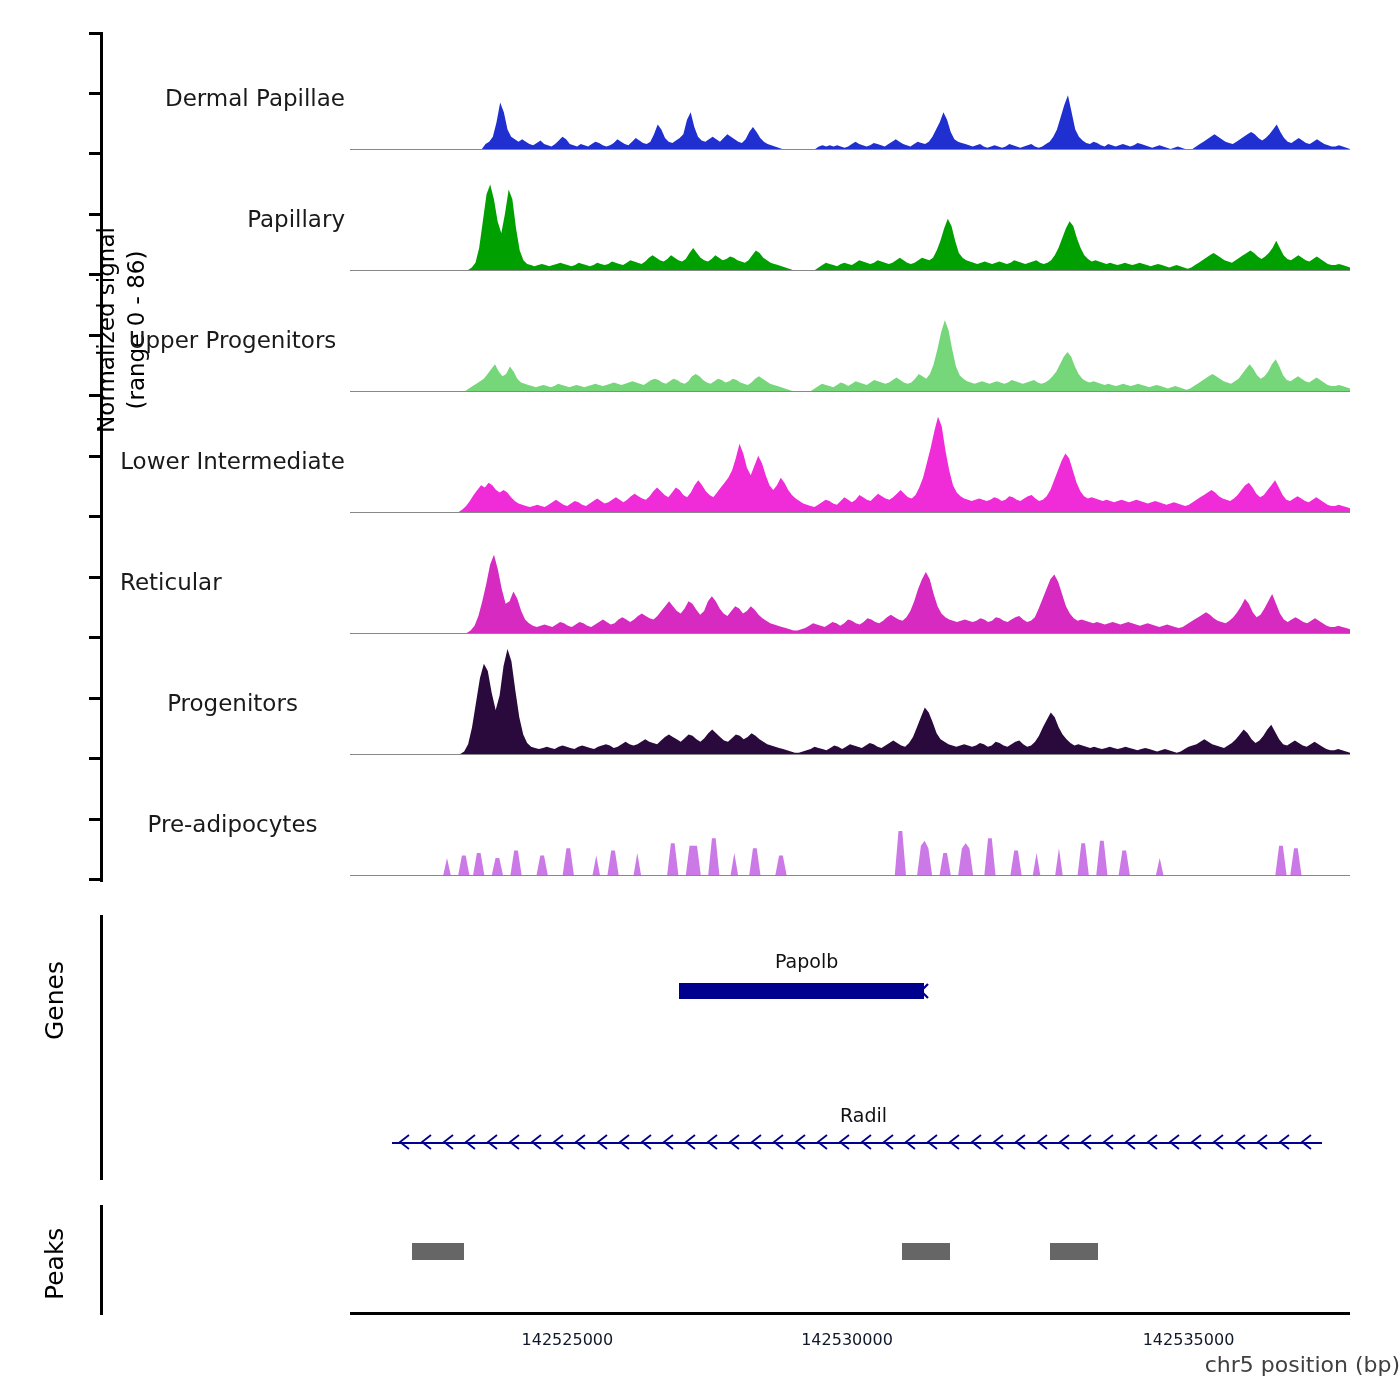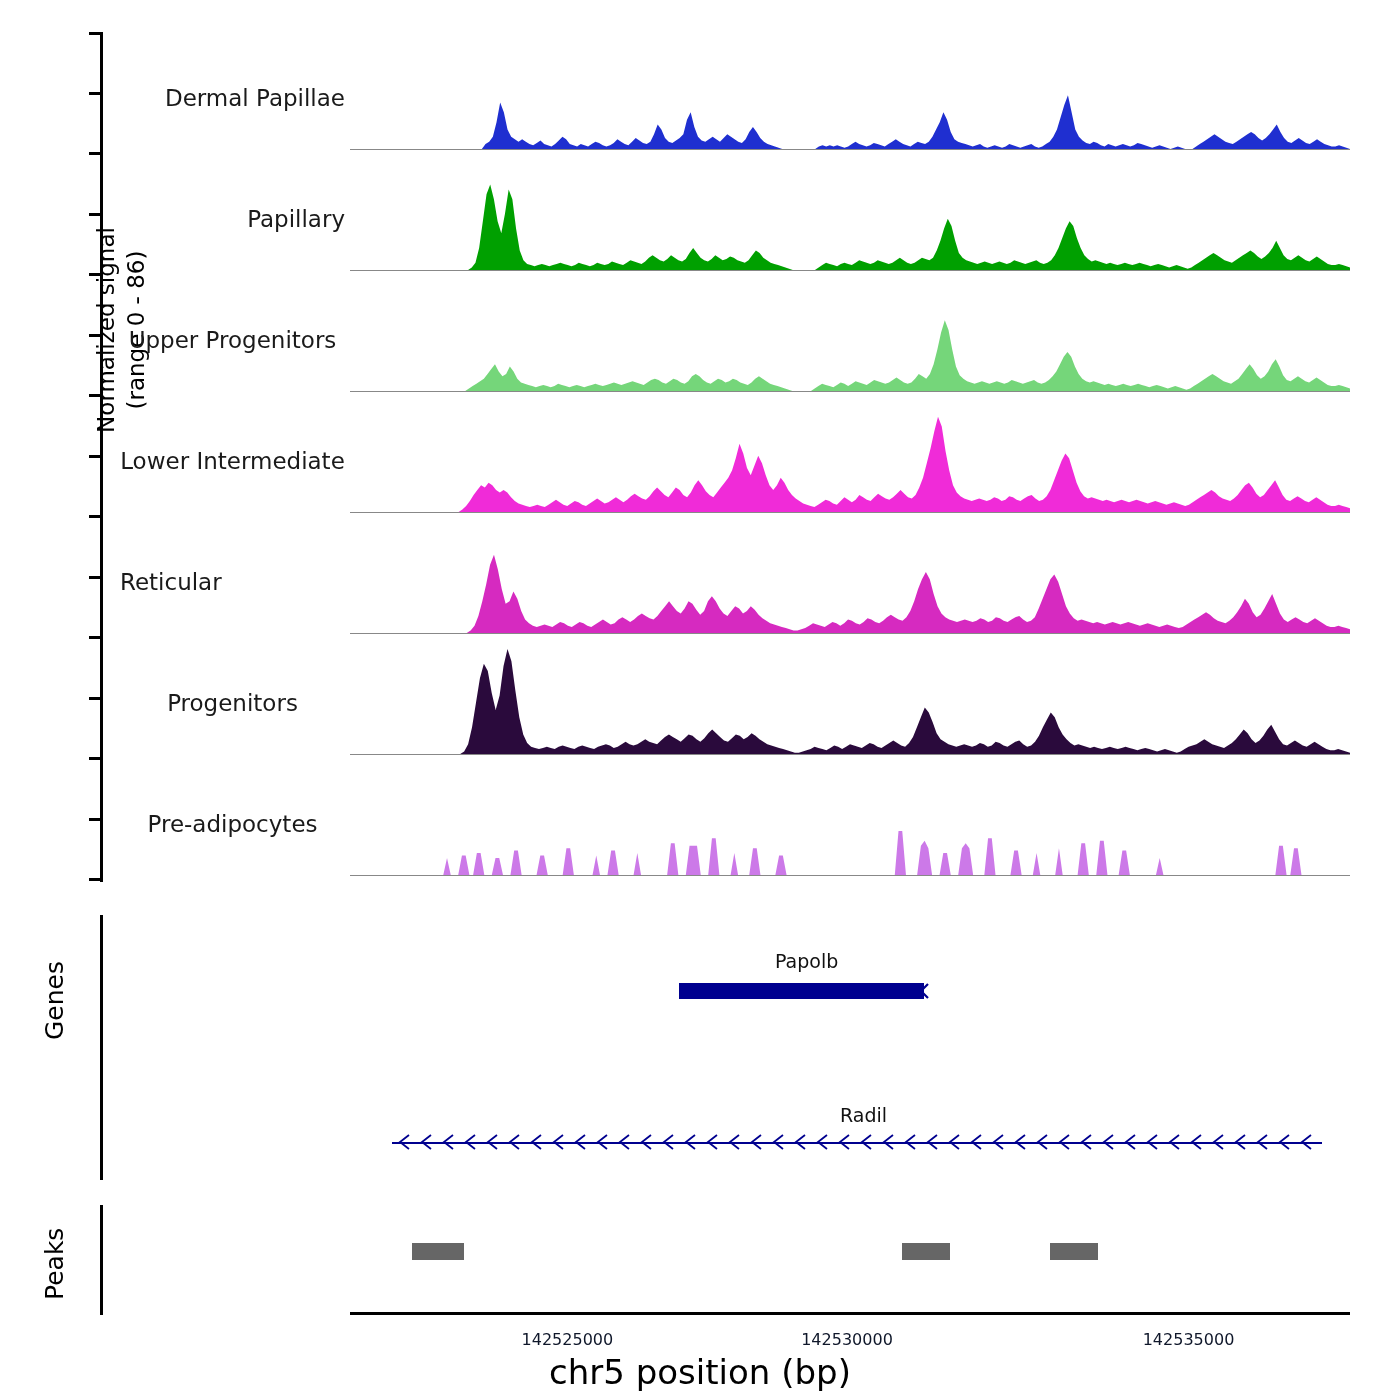--- a/index.html
+++ b/index.html
@@ -94,23 +94,23 @@
   .xticklabel{
     position:absolute;
     font-size:16px;
     color:#0f172a;
     transform:translateX(-50%);
     white-space:nowrap;
   }
   .xaxis-title{
     position:absolute;
     width:100%;
-    text-align:center;
-    font-size:34px;
-    color:#000000;
+    text-align:right;
+    font-size:22px;
+    color:#404040;
     top:1352px;
   }
 </style>
 </head>
 <body>
 
 <div class="root">
 
   <div class="ylabel-signal">
     <span class="rot">

